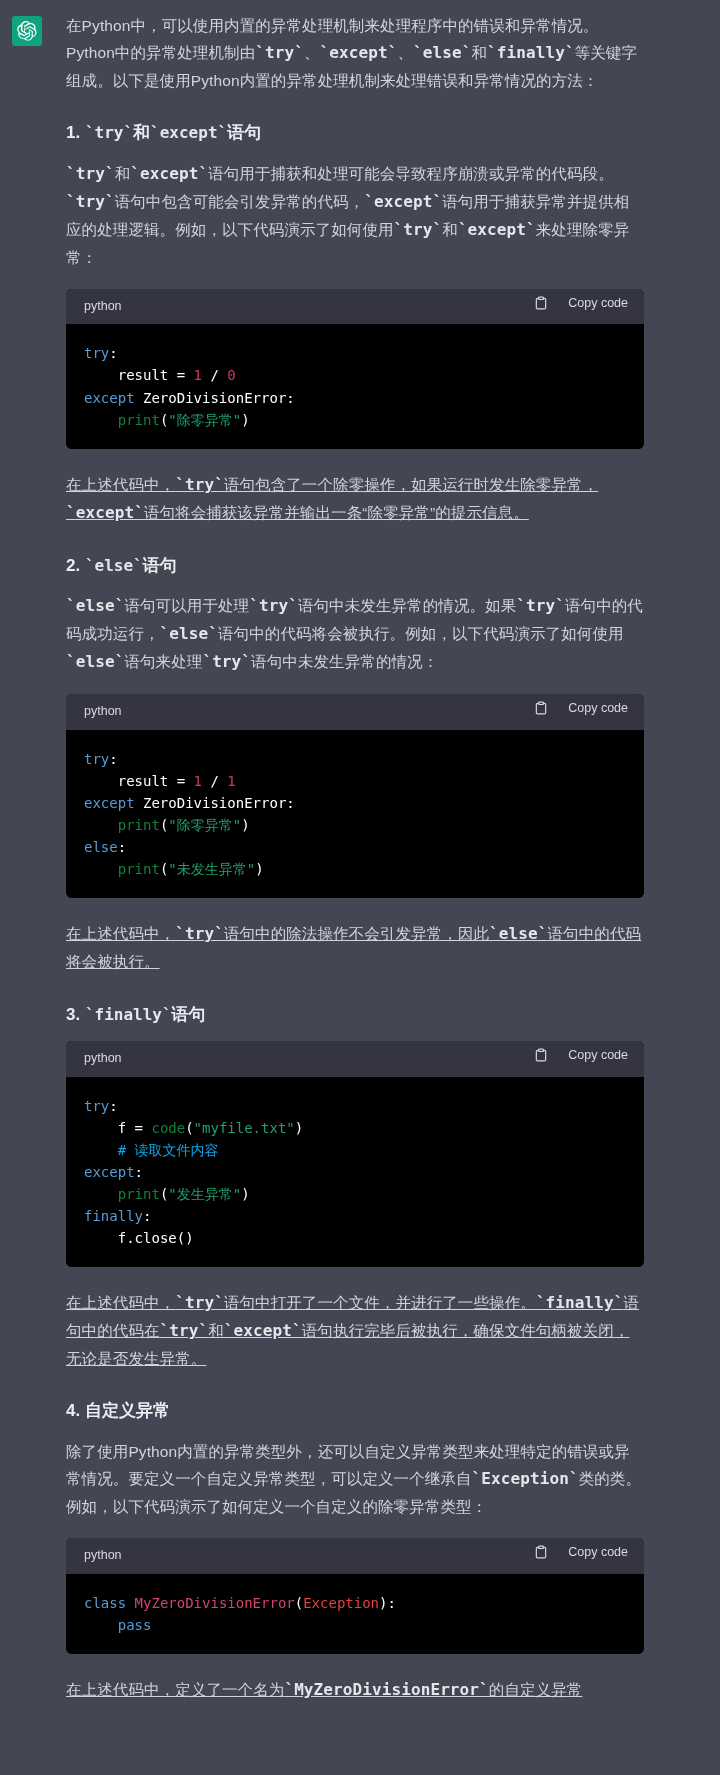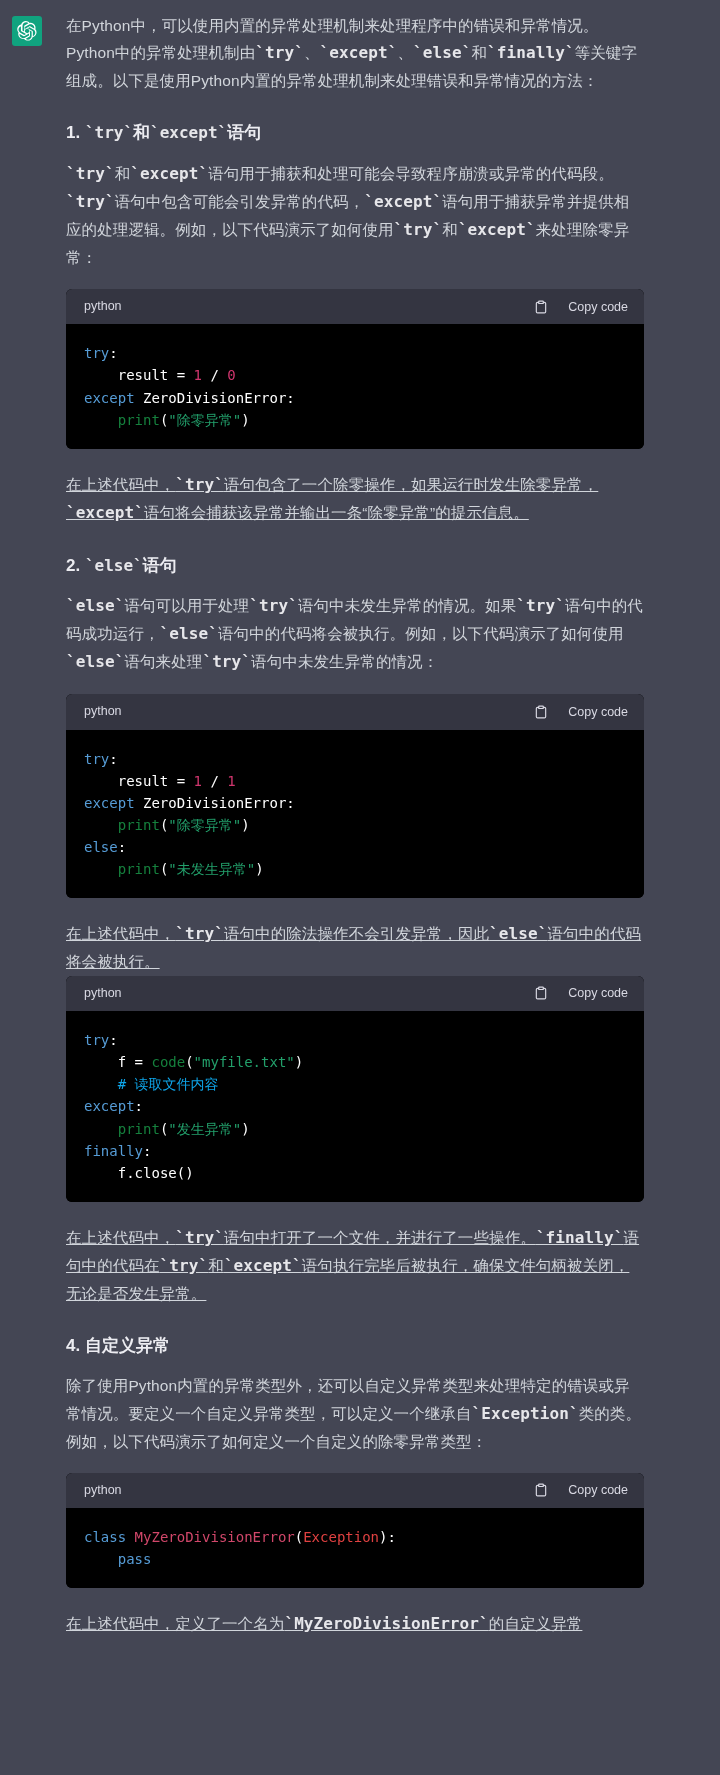--- a/index.html
+++ b/index.html
@@ -69,21 +69,21 @@
 
   
   .code-block {
     border-radius: 6px;
     overflow: hidden;
     margin: 0 0 22px 0;
     background: #000000;
   }
   .code-head {
     display: flex;
-    align-items: center;
+    align-items: flex-start;
     justify-content: space-between;
     background: #343541;
     padding: 7px 16px 7px 18px;
     font-size: 12.5px;
     color: #d1d5db;
   }
   .code-lang { color: #d9d9e3; font-size: 12.5px; }
   .copy-btn {
     display: flex;
     align-items: center;
@@ -179,20 +179,21 @@
             <pre class="code-body"><span class="tok-kw">try</span>:
     <span class="tok-plain">result</span> = <span class="tok-num">1</span> / <span class="tok-num">1</span>
 <span class="tok-kw">except</span> <span class="tok-plain">ZeroDivisionError</span>:
     <span class="tok-fn">print</span>(<span class="tok-str">"除零异常"</span>)
 <span class="tok-kw">else</span>:
     <span class="tok-fn">print</span>(<span class="tok-str">"未发生异常"</span>)</pre>
           </div>
           <p class="para">在上述代码中，<code class="inline">`try`</code>语句中的除法操作不会引发异常，因此<code class="inline">`else`</code>语句中的代码将会被执行。</p>
         </div>
         <div>
+          <h3 class="heading">3. <code class="inline">`finally`</code>语句</h3>
           <div class="code-block">
             <div class="code-head">
               <span class="code-lang">python</span>
               <button class="copy-btn">
                 <span>
                   <svg width="14" height="14" viewBox="0 0 24 24" fill="none" stroke="#d9d9e3" stroke-width="2" stroke-linecap="round" stroke-linejoin="round" aria-hidden="true">
                     <path d="M16 4h2a2 2 0 0 1 2 2v14a2 2 0 0 1-2 2H6a2 2 0 0 1-2-2V6a2 2 0 0 1 2-2h2"></path>
                     <rect x="8" y="2" width="8" height="4" rx="1" ry="1"></rect>
                   </svg>
                 </span>

